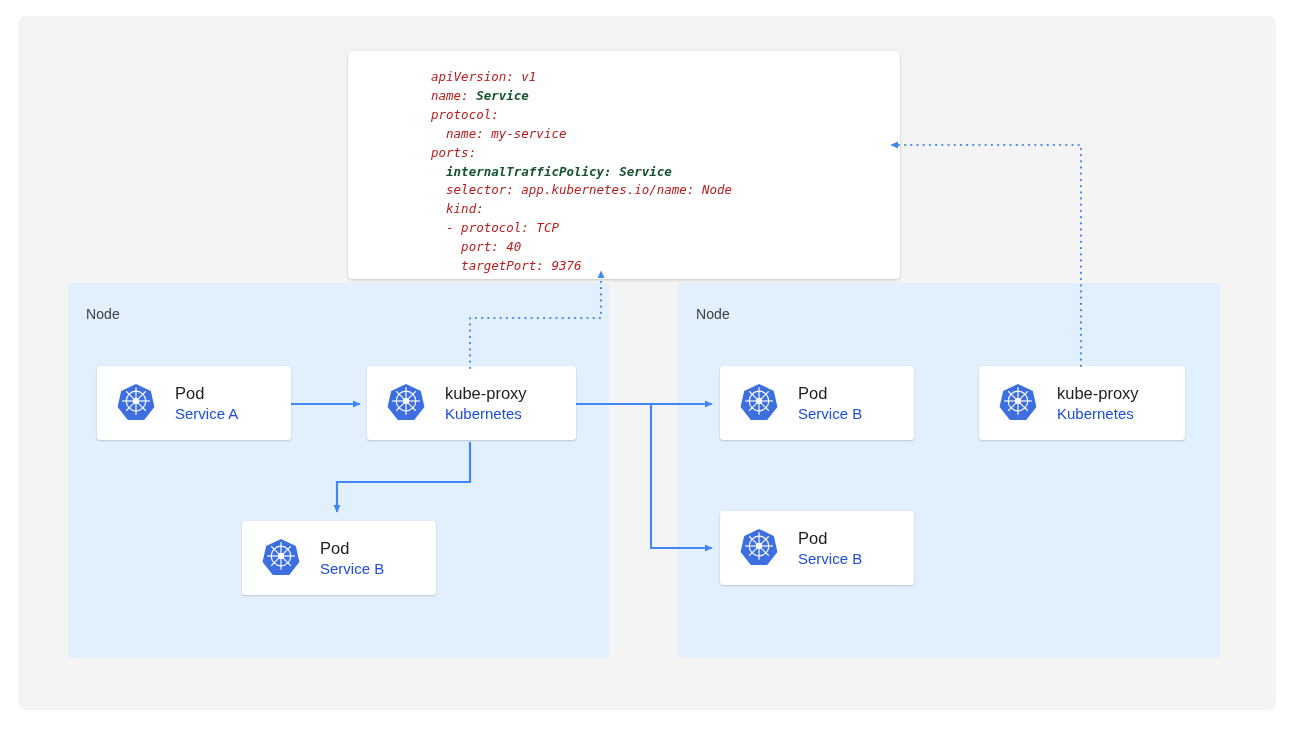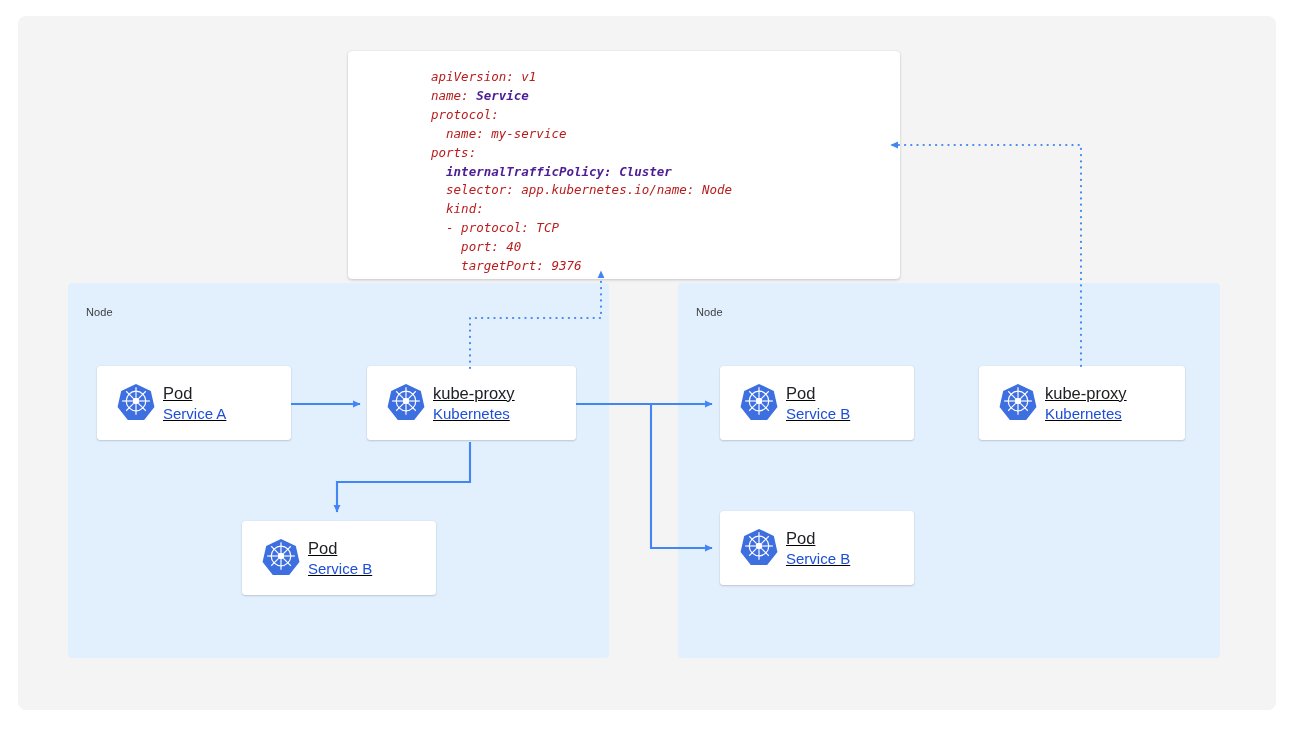--- a/index.html
+++ b/index.html
@@ -16,56 +16,56 @@
     background:#ffffff;border-radius:4px;
     box-shadow:0 1px 3px rgba(0,0,0,.18),0 0 1px rgba(0,0,0,.12);
     overflow:hidden;
   }
   #yaml-code{
     position:absolute;left:83px;top:17px;
     font-family:"DejaVu Sans Mono","Liberation Mono",monospace;
     font-style:italic;font-size:12.5px;line-height:18.9px;
     color:#b4b4b4;white-space:pre;
   }
-  #yaml-code .b{font-weight:bold;color:#4c1d95;}
+  #yaml-code .b{font-weight:bold;color:#14532d;}
   #yaml-code .k{color:#b91c1c;}
 
   
   .node-box{
     position:absolute;background:#e2effc;border-radius:4px;
   }
   .node-label{
-    position:absolute;font-size:11px;color:#3c4043;letter-spacing:.1px;
+    position:absolute;font-size:14px;color:#3c4043;letter-spacing:.1px;
   }
 
   
   .card{
     position:absolute;background:#ffffff;border-radius:3px;
     box-shadow:0 1px 2px rgba(0,0,0,.16),0 0 1px rgba(0,0,0,.14);
     display:flex;align-items:center;
   }
   .card .logo{flex:0 0 auto;margin-left:20px;}
-  .card .txt{margin-left:8px;text-decoration:underline;}
+  .card .txt{margin-left:20px;}
   .card .t1{font-size:16.5px;color:#202124;line-height:21px;}
   .card .t2{font-size:15px;color:#1d4ed8;line-height:20px;}
 
   svg.wire{position:absolute;left:0;top:0;width:1296px;height:729px;pointer-events:none;}
 </style>
 </head>
 <body>
 
 <div id="canvas">
 
   <div id="yaml-card">
     <div id="yaml-code"><span class="k">apiVersion: v1</span>
 <span class="k">name: </span><span class="b">Service</span>
 <span class="k">protocol:</span>
 <span class="k">  name: my-service</span>
 <span class="k">ports:</span>
-<span class="b">  internalTrafficPolicy: Cluster</span>
+<span class="b">  internalTrafficPolicy: Service</span>
 <span class="k">  selector: app.kubernetes.io/name: Node</span>
 <span class="k">  kind:</span>
 <span class="k">  - protocol: TCP</span>
 <span class="k">    port: 40</span>
 <span class="k">    targetPort: 9376</span></div>
   </div>
 
   <div class="node-box" style="left:50px;top:267px;width:541px;height:375px;"></div>
   <div class="node-box" style="left:660px;top:267px;width:542px;height:375px;"></div>
 

